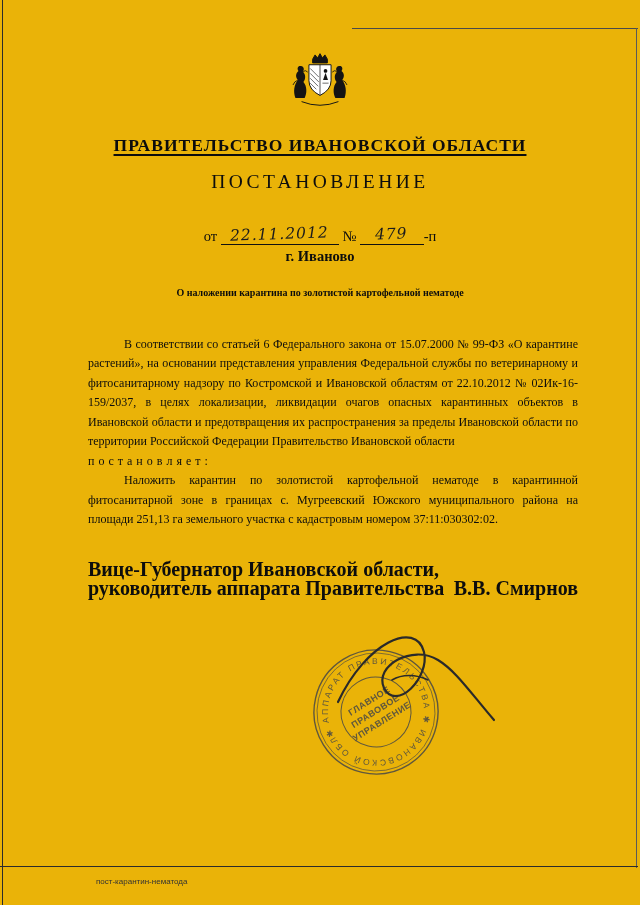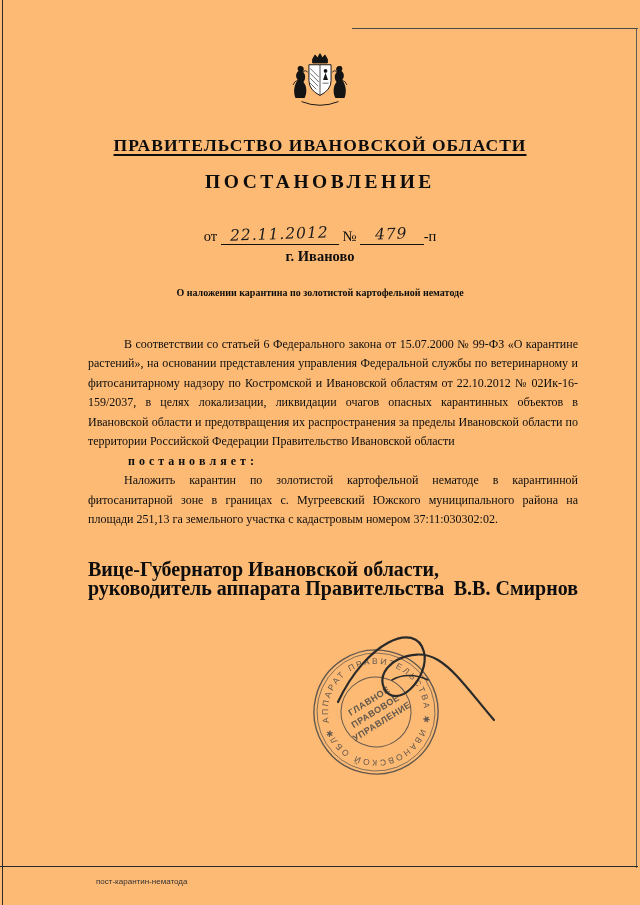--- a/index.html
+++ b/index.html
@@ -1,19 +1,19 @@
 <!DOCTYPE html>
 <html><head>
 <meta charset="utf-8">
 <style>
   html,body{margin:0;padding:0;background:#ffffff;}
   .page{
     position:relative;
     width:640px;height:905px;
-    background:#fdba74;
+    background:#eab308;
     overflow:hidden;
     font-family:"Liberation Serif","DejaVu Serif",serif;
     color:#0d0d0d;
   }
   
   .scan{position:absolute;background:#2b2b2b;}
   .scan.left{left:2px;top:0;width:1px;height:905px;}
   .scan.topright{left:352px;top:28px;width:286px;height:1px;background:#4a4a4a;}
   .scan.right{left:636px;top:28px;width:1px;height:840px;background:#5a5a5a;}
   .scan.bottom{left:0;top:866px;width:638px;height:1px;}
@@ -27,21 +27,21 @@
     font-weight:bold;
     letter-spacing:1px;
     text-decoration:underline;
     text-underline-offset:3px;
     text-decoration-thickness:1.5px;
   }
   .doc-type{
     margin:15px 0 0 0;
     text-align:center;
     font-size:19.5px;
-    font-weight:bold;
+    font-weight:normal;
     letter-spacing:3.5px;
   }
   .date-line{
     margin-top:33px;
     text-align:center;
     font-size:14.5px;
   }
   .blank{
     display:inline-block;
     border-bottom:1.4px solid #111;
@@ -75,23 +75,22 @@
   .body-text{
     margin:32px 62px 0 88px;
     font-size:12px;
     line-height:19.5px;
     text-align:justify;
   }
   .par{margin:0;text-indent:36px;}
   .resolves{
     display:block;
     text-indent:0;
-    font-weight:bold;
+    font-weight:normal;
     letter-spacing:0.5px;
-    margin-left:40px;
   }
   .sig-block{
     position:relative;
     margin:30px 62px 0 88px;
     display:flex;
     justify-content:space-between;
     font-size:20px;
     line-height:19.5px;
     font-weight:bold;
   }

